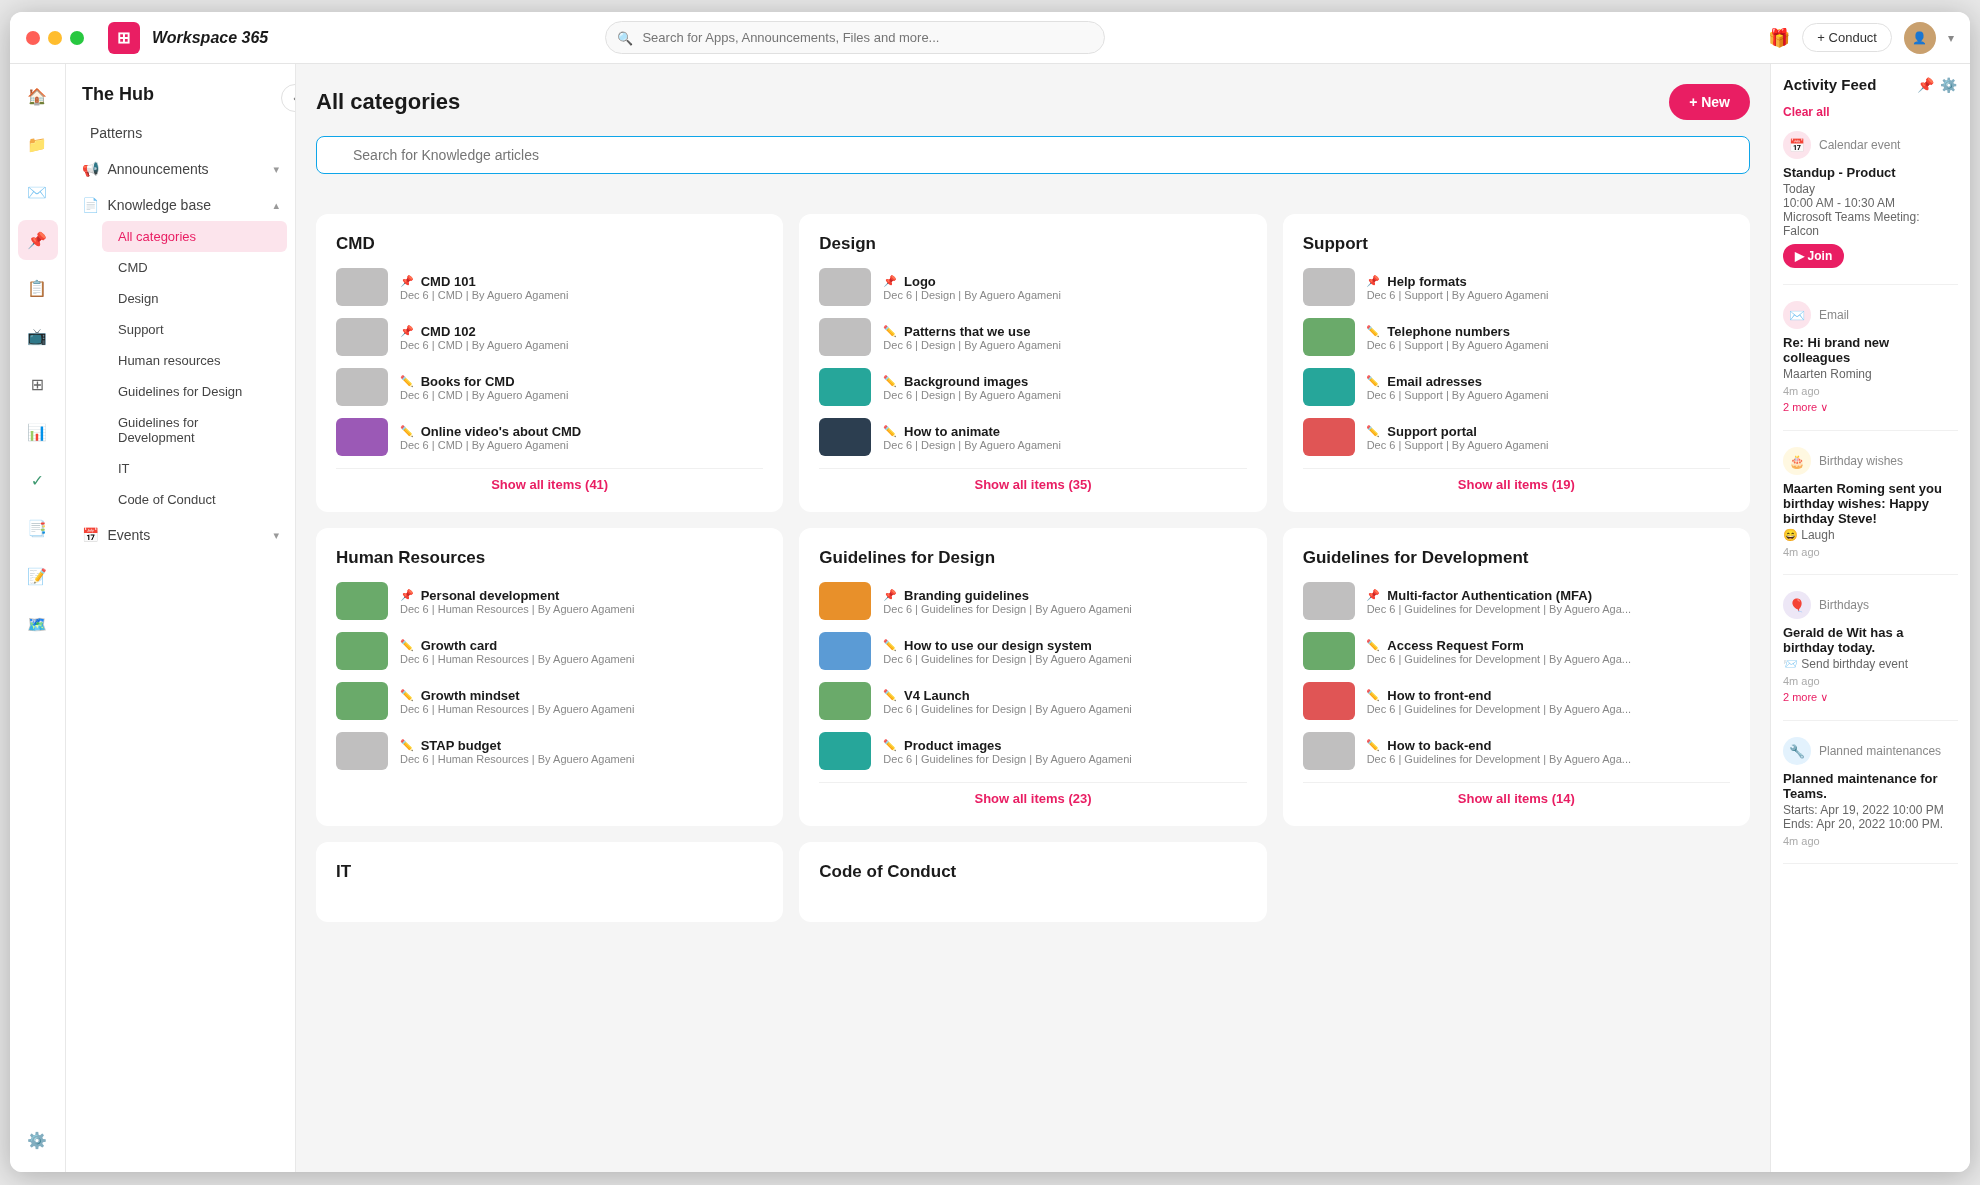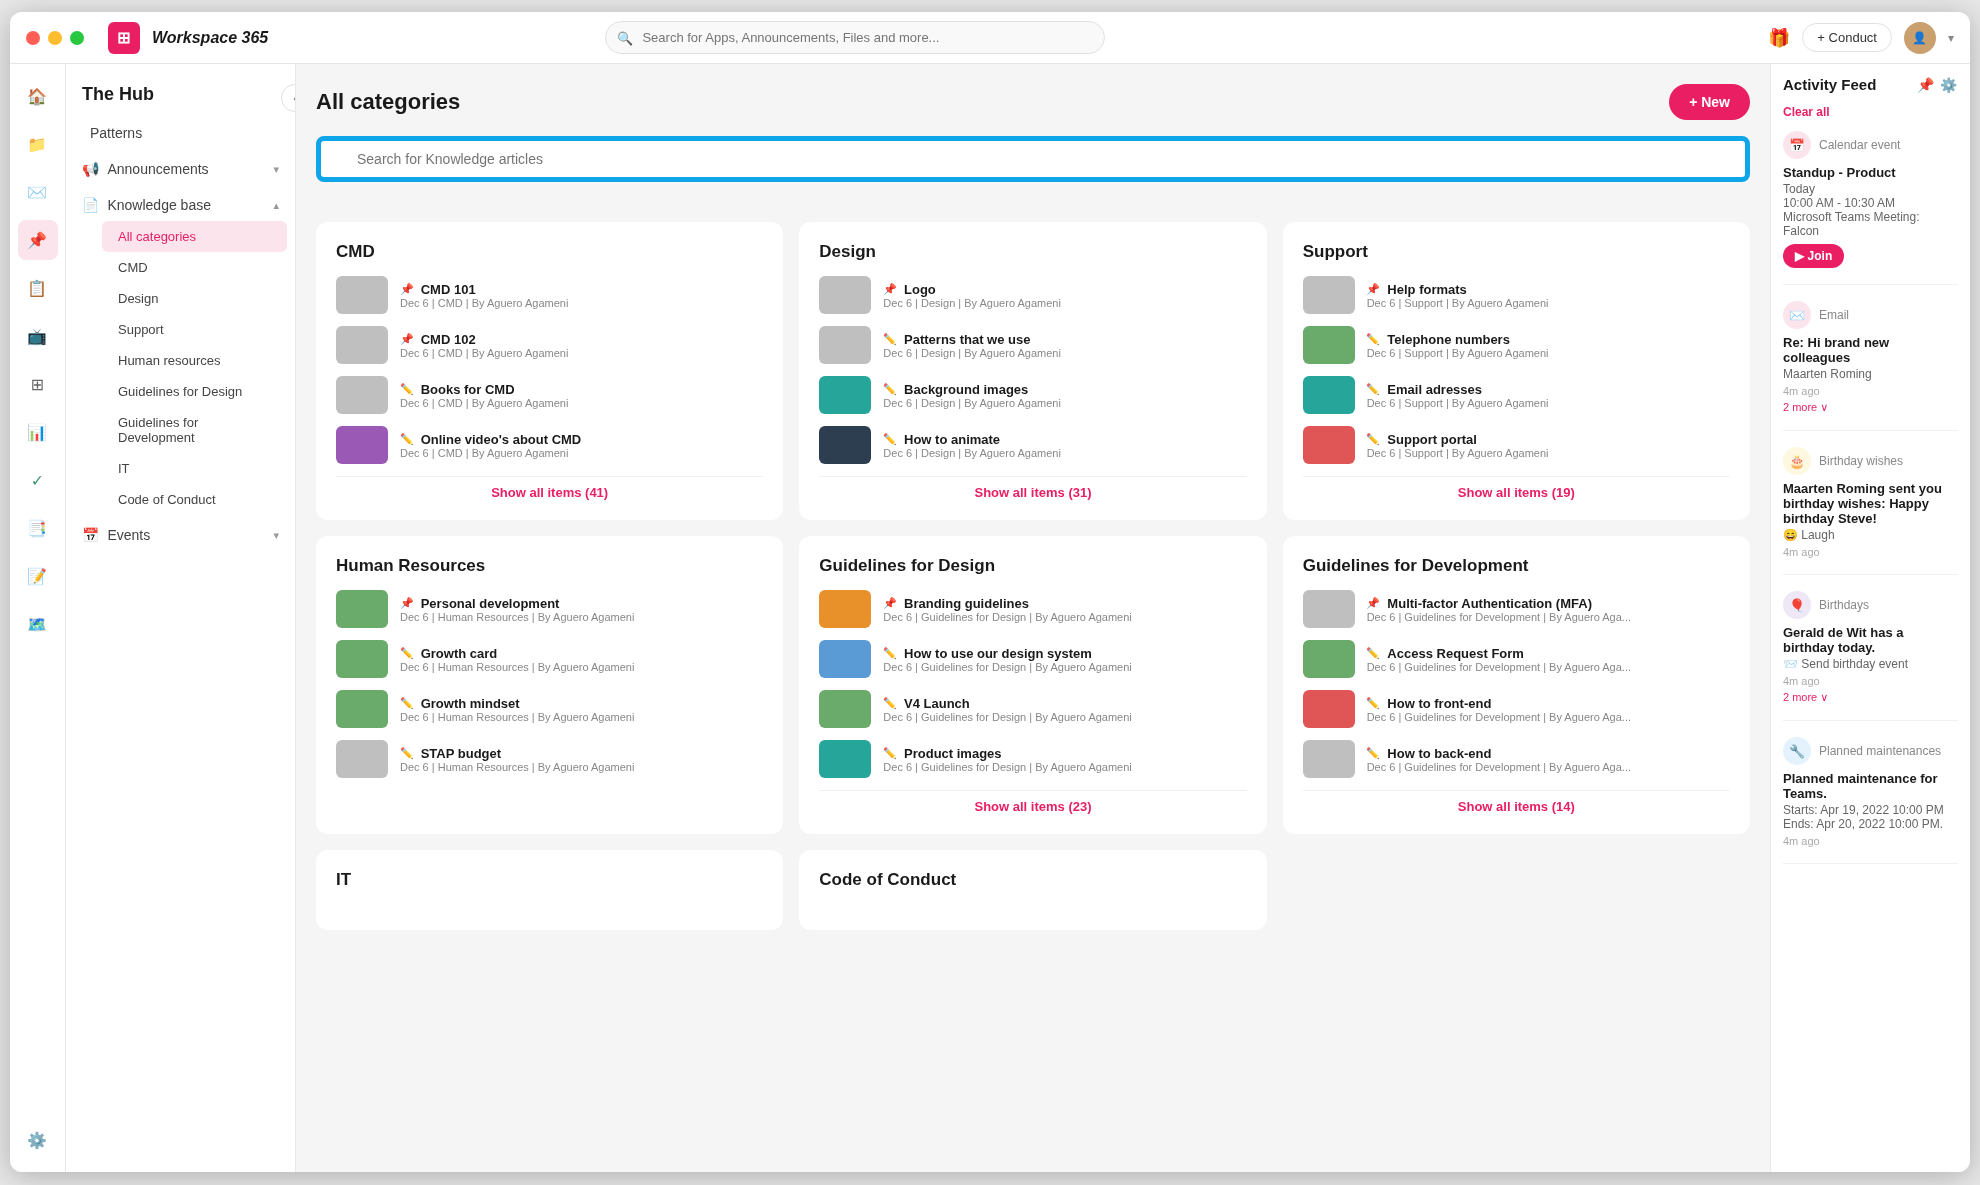--- a/index.html
+++ b/index.html
@@ -44,21 +44,21 @@
     .sidebar-group-header .chevron { margin-left: auto; font-size: 11px; color: #999; }
     .sidebar-sub { padding-left: 28px; }
     .sidebar-sub .sidebar-item { font-size: 13px; }
     .collapse-btn { width: 28px; height: 28px; background: #fff; border: 1px solid #e0e0e0; border-radius: 50%; display: flex; align-items: center; justify-content: center; cursor: pointer; font-size: 11px; color: #666; position: absolute; right: -14px; top: 20px; z-index: 10; }
 
     
     .content-area { flex: 1; overflow-y: auto; background: #f5f5f5; padding: 20px; position: relative; }
     .content-header { display: flex; align-items: center; justify-content: space-between; margin-bottom: 16px; }
     .content-title { font-size: 22px; font-weight: 700; color: #1a1a1a; }
     .new-btn { background: #e91e63; color: white; border: none; border-radius: 20px; padding: 10px 20px; font-size: 14px; font-weight: 600; cursor: pointer; display: flex; align-items: center; gap: 6px; }
-    .search-articles { width: 100%; padding: 10px 16px 10px 36px; border: 5px solid #0ea5e9; border-radius: 8px; font-size: 14px; background: #fff; margin-bottom: 20px; position: relative; }
+    .search-articles { width: 100%; padding: 10px 16px 10px 36px; border: 1px solid #0ea5e9; border-radius: 8px; font-size: 14px; background: #fff; margin-bottom: 20px; position: relative; }
     .search-articles-wrap { position: relative; margin-bottom: 20px; }
     .search-articles-wrap .s-icon { position: absolute; left: 12px; top: 50%; transform: translateY(-50%); color: #aaa; font-size: 14px; }
 
     
     .categories-grid { display: grid; grid-template-columns: 1fr 1fr 1fr; gap: 16px; }
     .category-card { background: #fff; border-radius: 12px; padding: 20px; }
     .category-card-title { font-size: 17px; font-weight: 700; color: #1a1a1a; margin-bottom: 14px; }
     .article-item { display: flex; align-items: center; gap: 12px; margin-bottom: 12px; }
     .article-thumb { width: 52px; height: 38px; border-radius: 6px; background: #ddd; flex-shrink: 0; overflow: hidden; }
     .article-info { flex: 1; min-width: 0; }
@@ -260,21 +260,21 @@
         <div class="article-meta">Dec 6 | Design | By Aguero Agameni</div>
       </div>
     </div>
             <div class="article-item">
       <div class="article-thumb" style="background:#2c3e50;"></div>
       <div class="article-info">
         <div class="article-title"><span style="color:#e91e63;margin-right:3px;font-size:11px;">✏️</span>How to animate</div>
         <div class="article-meta">Dec 6 | Design | By Aguero Agameni</div>
       </div>
     </div>
-            <div class="show-all">Show all items (31)</div>
+            <div class="show-all">Show all items (35)</div>
           </div>
           <div class="category-card">
             <div class="category-card-title">Support</div>
             <div class="article-item">
       <div class="article-thumb" style="background:#c0bfbf;"></div>
       <div class="article-info">
         <div class="article-title"><span style="color:#e91e63;margin-right:3px;font-size:11px;">📌</span>Help formats</div>
         <div class="article-meta">Dec 6 | Support | By Aguero Agameni</div>
       </div>
     </div>

